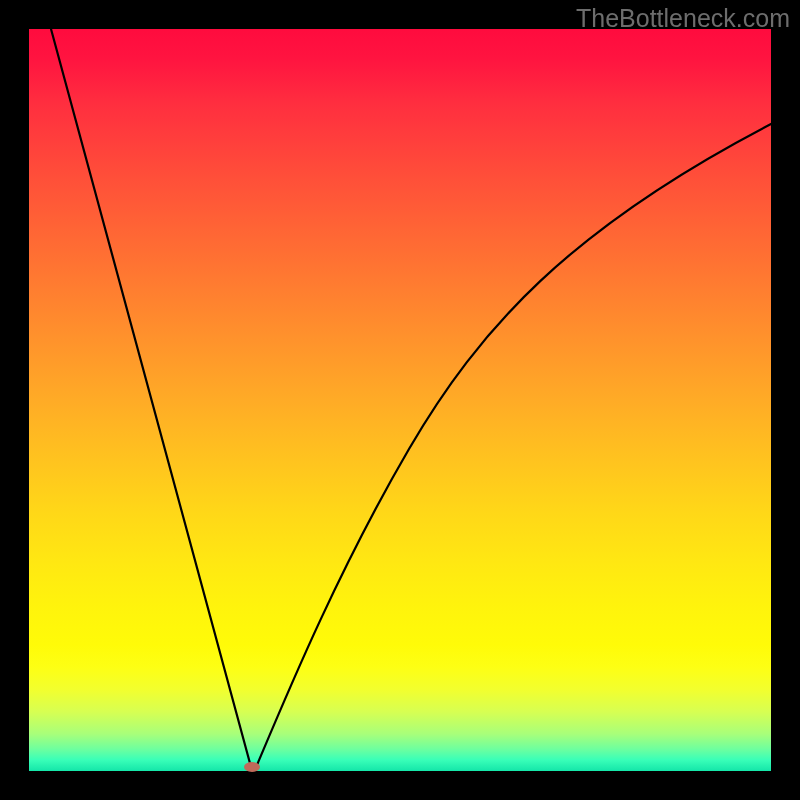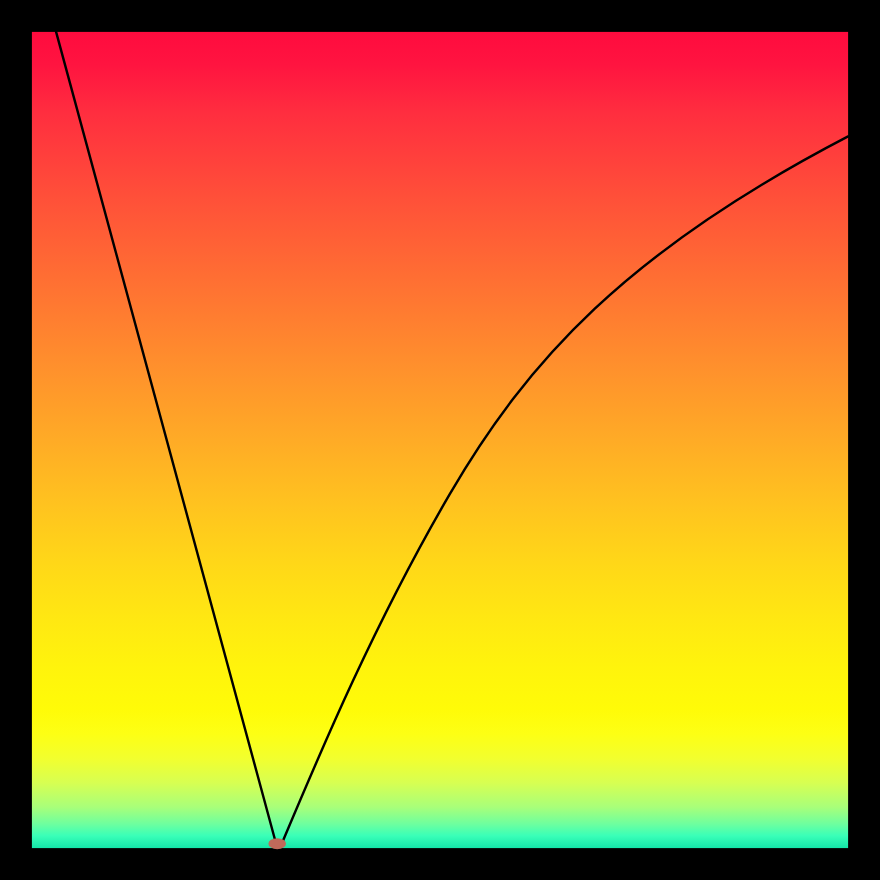--- a/index.html
+++ b/index.html
@@ -79,13 +79,14 @@
   <div class="plot">
     <svg class="curve" viewBox="0 0 742 742" preserveAspectRatio="none">
       <path d="M 22 0
                L 222 738
                Q 225 740 228 736
                C 260 660, 310 540, 380 420
                C 450 300, 540 200, 742 95" fill="none" stroke="#000" stroke-width="2.2" stroke-linecap="round"></path>
     </svg>
     <div class="minmarker" style="left:223px; top:738px;"></div>
   </div>
+  <div class="watermark">TheBottleneck.com</div>
 </div>
 
 </body></html>

